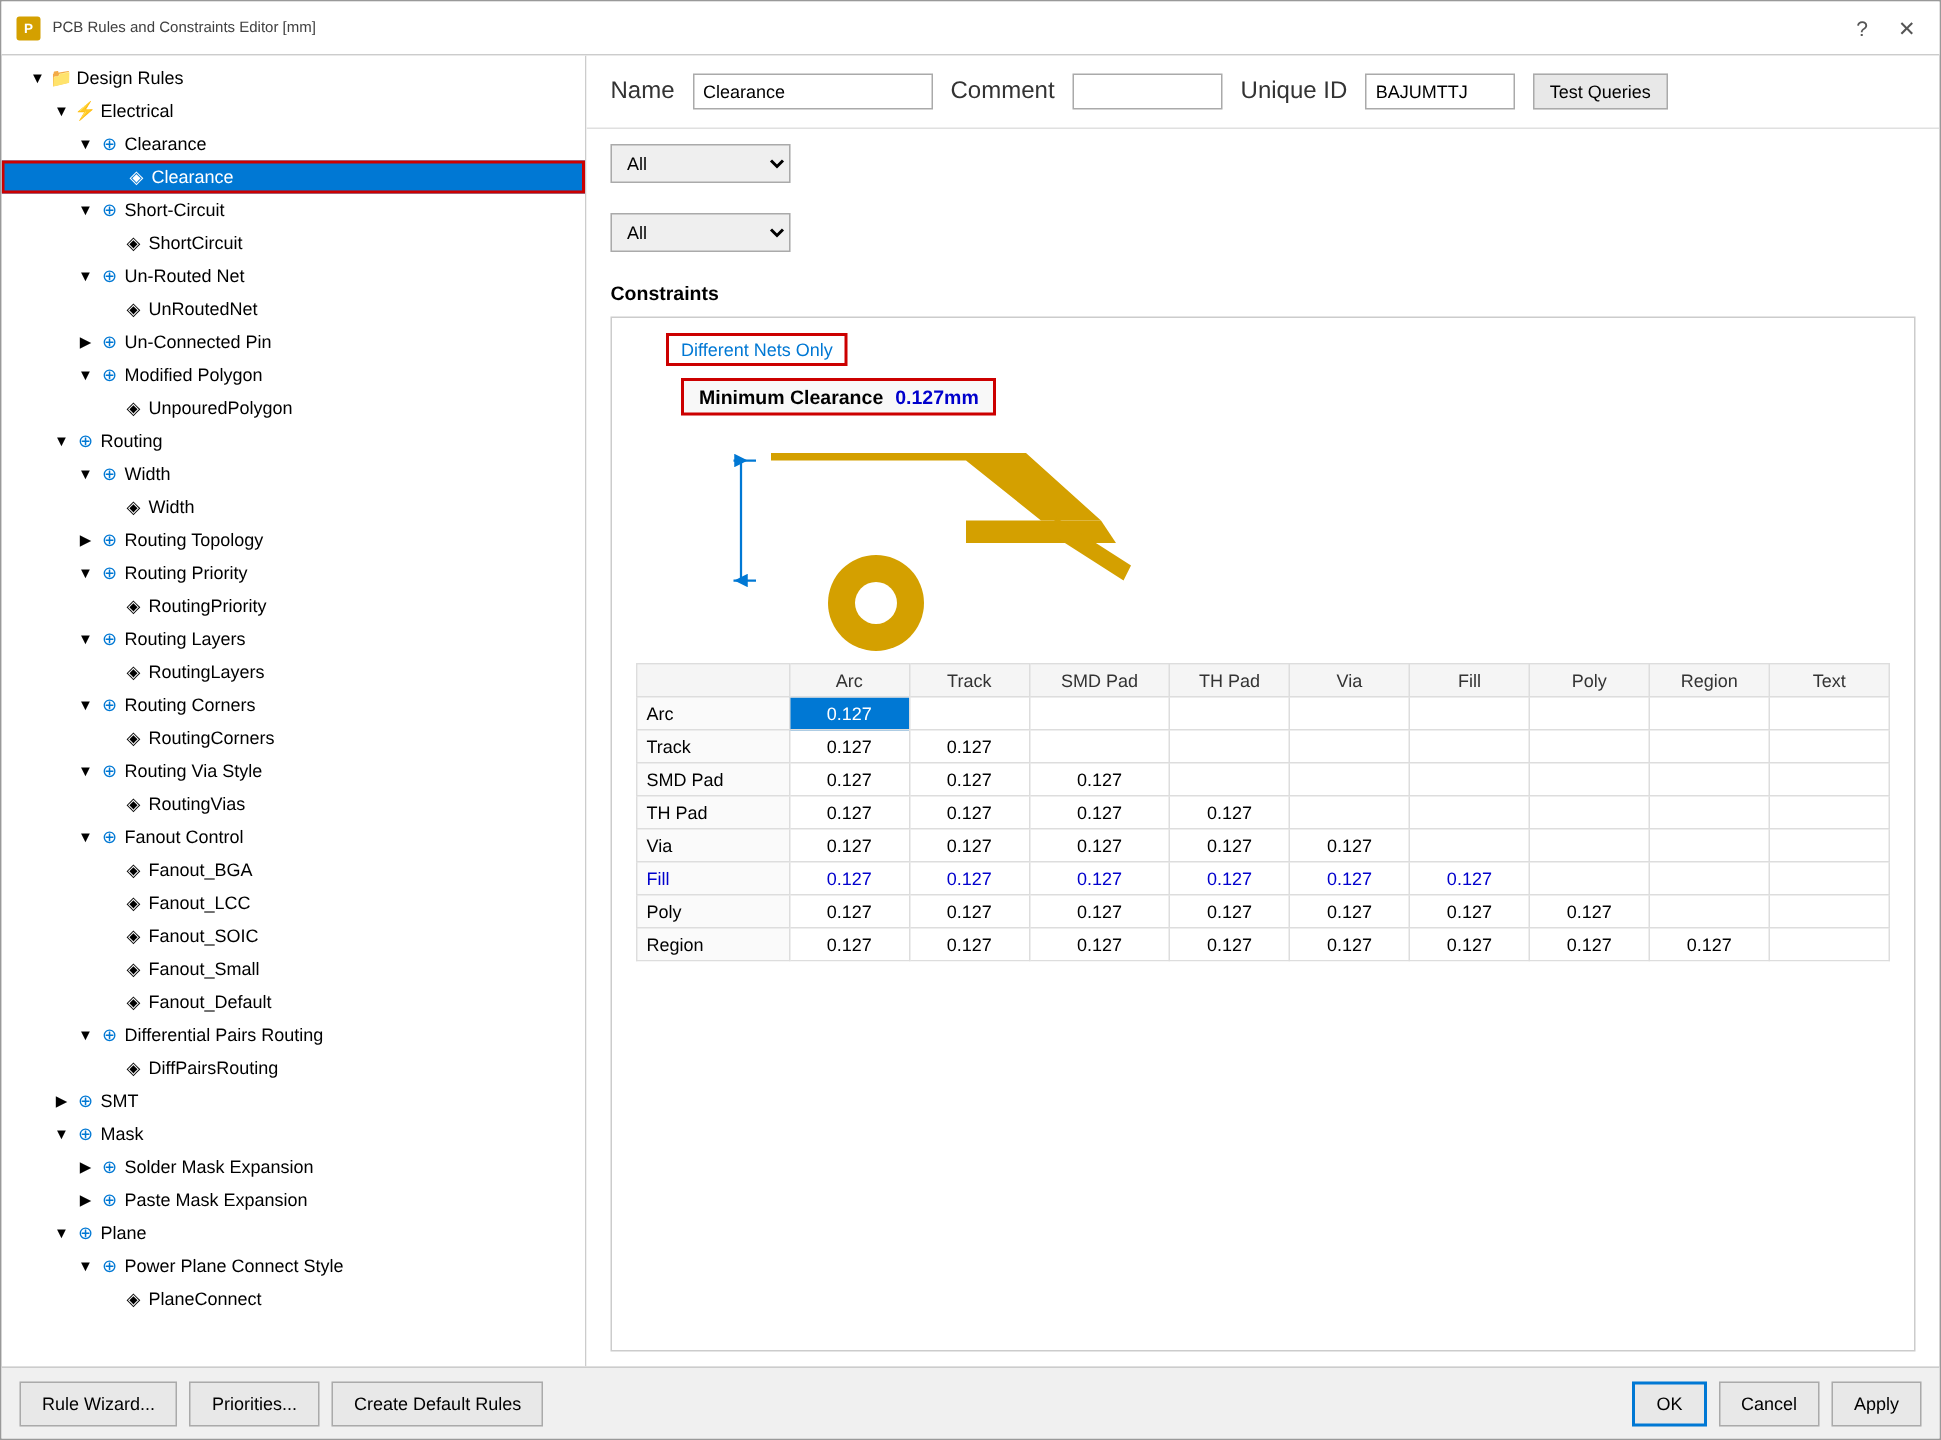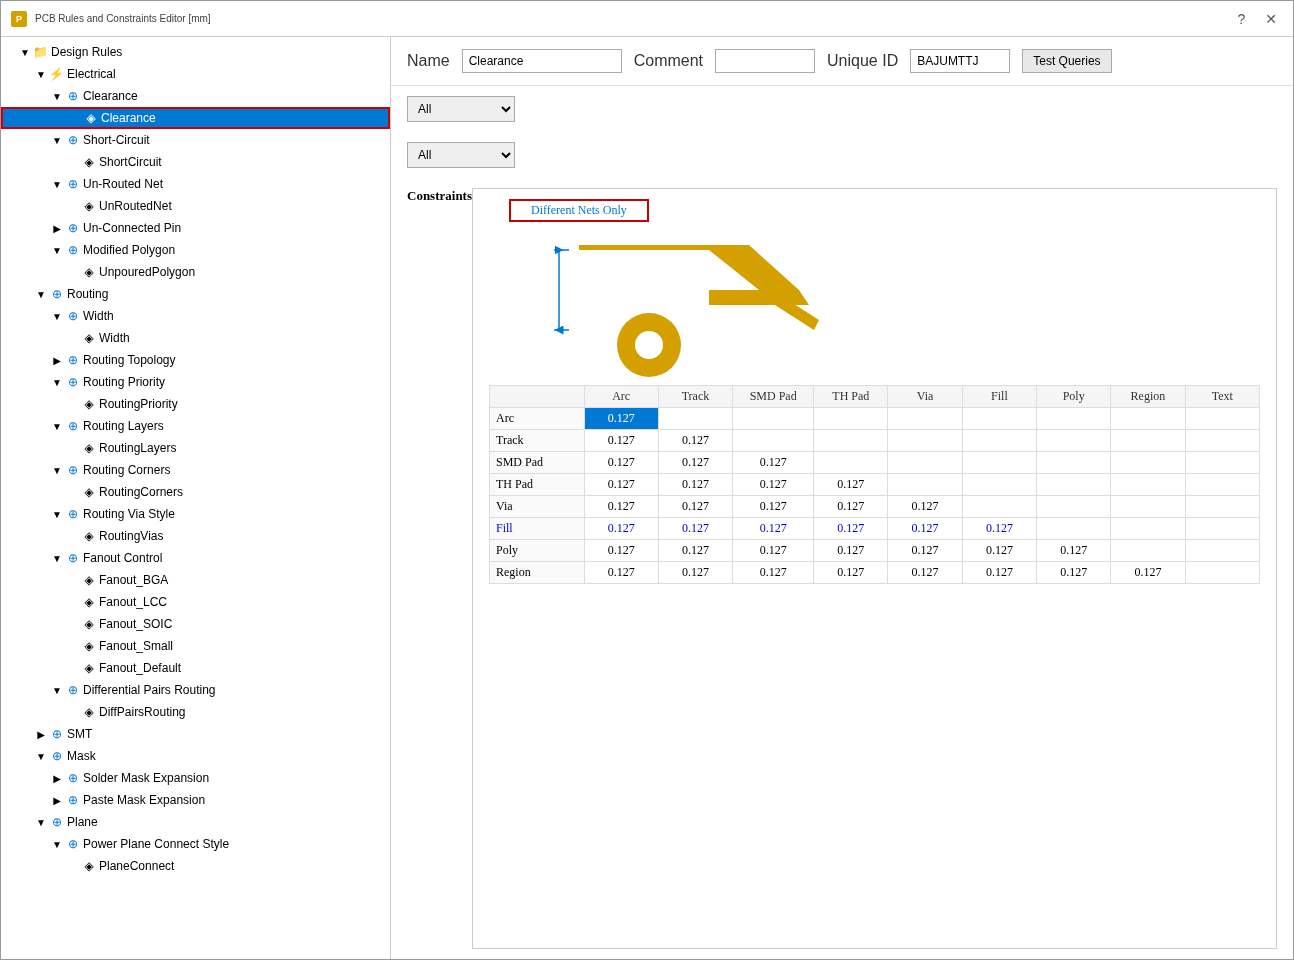--- a/index.html
+++ b/index.html
@@ -39,23 +39,23 @@
     .rule-header label { font-size: 16px; color: #333; }
     .rule-header input { border: 1px solid #aaa; padding: 3px 6px; font-size: 12px; height: 24px; }
     .name-input { width: 160px; }
     .comment-input { width: 100px; }
     .uniqueid-input { width: 100px; }
     .test-queries-btn { background: #e8e8e8; border: 1px solid #aaa; padding: 3px 10px; font-size: 12px; cursor: pointer; height: 24px; }
     
     .section { padding: 10px 16px; }
     .section-title { font-size: 13px; font-weight: 600; color: #000; margin-bottom: 8px; }
     .dropdown { display: flex; align-items: center; }
-    .dropdown select { border: 1px solid #aaa; padding: 3px 6px; font-size: 12px; height: 26px; width: 108px; appearance: auto; }
-    
-    .constraints-section { flex: 1; padding: 10px 16px; overflow: hidden; display: flex; flex-direction: row; font-family: Liberation Serif, serif; }
+    .dropdown select { border: 1px solid #aaa; padding: 3px 6px; font-size: 12px; height: 26px; width: 120px; appearance: auto; }
+    
+    .constraints-section { flex: 1; padding: 10px 16px; overflow: hidden; display: flex; flex-direction: column; }
     .constraints-title { font-size: 13px; font-weight: 600; color: #000; margin-bottom: 8px; }
     .constraints-content { flex: 1; border: 1px solid #ccc; overflow: auto; position: relative; }
     
     .constraint-viz { padding: 10px 16px; position: relative; min-height: 220px; }
     
     .diff-nets-badge { display: inline-block; border: 2px solid #cc0000; color: #0078d4; padding: 2px 8px; font-size: 12px; font-weight: 500; margin-bottom: 8px; }
     
     
     .matrix-table { width: 100%; border-collapse: collapse; font-size: 12px; }
     .matrix-table th, .matrix-table td { border: 1px solid #ddd; padding: 2px 6px; text-align: center; min-width: 55px; height: 22px; }
@@ -346,23 +346,29 @@
           </select>
         </div>
       </div>
 
       <div class="constraints-section">
         <div class="constraints-title">Constraints</div>
         <div class="constraints-content">
 
           <div class="constraint-viz">
             
-            <div class="diff-nets-badge" style="border: 2px solid #cc0000; color: #0078d4; display: inline-block; padding: 2px 20px; font-size: 12px; font-weight: 500; margin-bottom: 8px; margin-left: 20px;">Different Nets Only</div>
+            <div class="diff-nets-badge" style="border: 2px solid #cc0000; color: #0078d4; display: inline-block; padding: 2px 8px; font-size: 12px; font-weight: 500; margin-bottom: 8px; margin-left: 20px;">Different Nets Only</div>
 
             
+            <div style="display: flex; align-items: center; margin-bottom: 10px; margin-left: 30px;">
+              <div style="border: 2px solid #cc0000; padding: 3px 10px; display: inline-flex; align-items: center; font-size: 13px; font-weight: 600; background: #f8f8f8;">
+                <span>Minimum Clearance</span>
+                <span style="color: #0000cc; margin-left: 8px; font-weight: 700;">0.127mm</span>
+              </div>
+            </div>
 
             
             <div style="position: relative; height: 150px; margin-left: 40px;">
               <svg width="320" height="150">
 
                 <defs>
                   <marker id="arrow-up" markerWidth="6" markerHeight="6" refX="3" refY="3" orient="auto">
                     <path d="M0,6 L3,0 L6,6" fill="#0078d4"></path>
                   </marker>
                   <marker id="arrow-down" markerWidth="6" markerHeight="6" refX="3" refY="3" orient="auto">
@@ -501,13 +507,25 @@
                     </tr>
                   </tbody>
               </table>
             </div>
           </div>
         </div>
       </div>
     </div>
   </div>
 
+  <div class="bottom-bar">
+    <div class="bottom-left">
+      <button class="bottom-btn">Rule Wizard...</button>
+      <button class="bottom-btn">Priorities...</button>
+      <button class="bottom-btn">Create Default Rules</button>
+    </div>
+    <div class="bottom-right">
+      <button class="bottom-btn primary">OK</button>
+      <button class="bottom-btn">Cancel</button>
+      <button class="bottom-btn">Apply</button>
+    </div>
+  </div>
 </div>
 
 </body></html>

